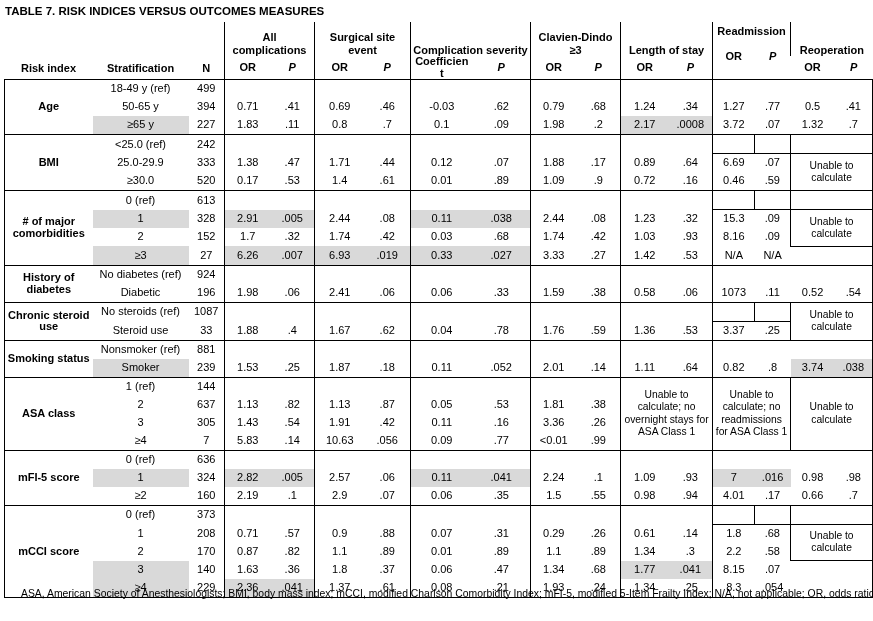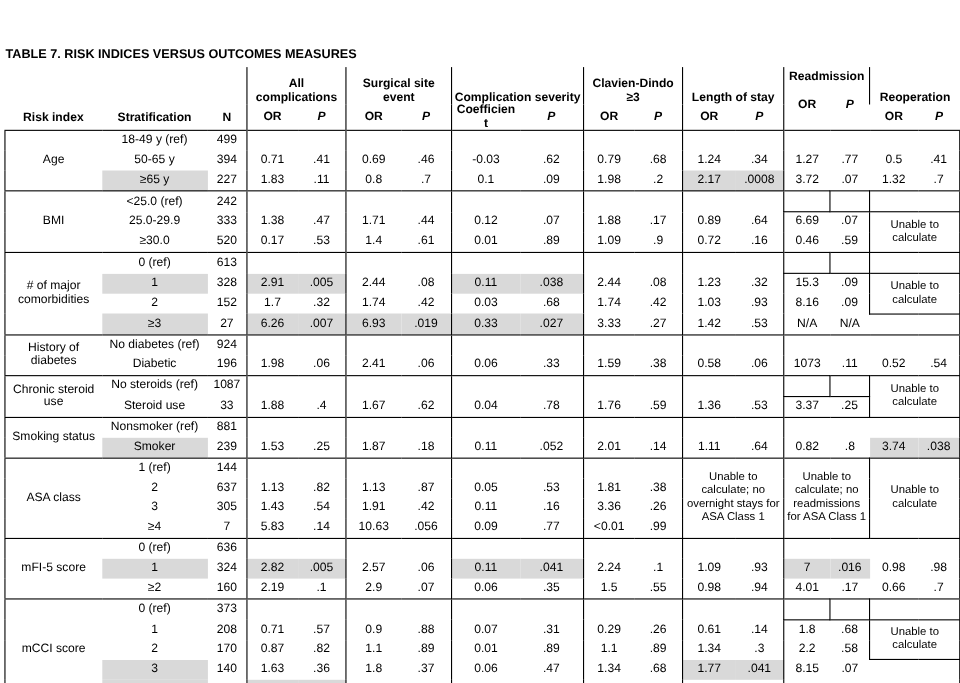--- a/index.html
+++ b/index.html
@@ -1,33 +1,33 @@
 <!DOCTYPE html>
 <html style="--hl: #d9d9d9;"><head>
 <meta charset="utf-8">
 <style>
   html,body{margin:0;padding:0;background:#fff;}
   body{width:873px;height:621px;position:relative;font-family:"Liberation Sans",sans-serif;color:#000;}
-  .page{position:absolute;inset:0;background:#fff;overflow:hidden;margin-top:39px;}
+  .page{position:absolute;inset:0;background:#fff;overflow:hidden;}
   .title{position:absolute;left:5px;top:5px;font-size:11.5px;font-weight:bold;}
   table{position:absolute;left:4px;top:22px;border-collapse:collapse;table-layout:fixed;width:868px;font-size:11px;}
   thead th{font-weight:bold;padding:0;vertical-align:bottom;line-height:1.12;font-size:11px;}
   thead tr.r1{height:34px;}
   thead tr.r2{height:22px;}
   th.base{vertical-align:bottom;padding-bottom:5px;}
   th.vl{border-left:1px solid #000;}
   th.talign{vertical-align:top;padding-top:3px;text-align:center;}
   th.sub{vertical-align:middle;}
   th.pi{font-style:italic;}
   .wrap{display:inline-block;max-width:56px;overflow-wrap:break-word;word-break:break-word;line-height:1.05;}
   .up{position:relative;top:-11px;display:inline-block;}
   tbody{border:1px solid #000;}
   tbody td{padding:0 1px;height:18px;text-align:center;vertical-align:middle;line-height:1.05;font-size:11px;}
   tr.gs td{border-top:1px solid #000;}
-  td.risk{font-weight:normal;}
+  td.risk{font-weight:bold;}
   td.vl{border-left:1px solid #000;}
   td.box{border:1px solid #000;font-weight:normal;font-size:10.3px;line-height:1.18;padding:0 2px;}
   td.bx{border:1px solid #000;}
   .hl{background:var(--hl,#d9d9d9);}
   .footnote{position:absolute;left:21px;top:587px;width:862px;font-size:10.4px;line-height:1.32;}
 </style>
 </head>
 <body>
 
 <div class="page">

